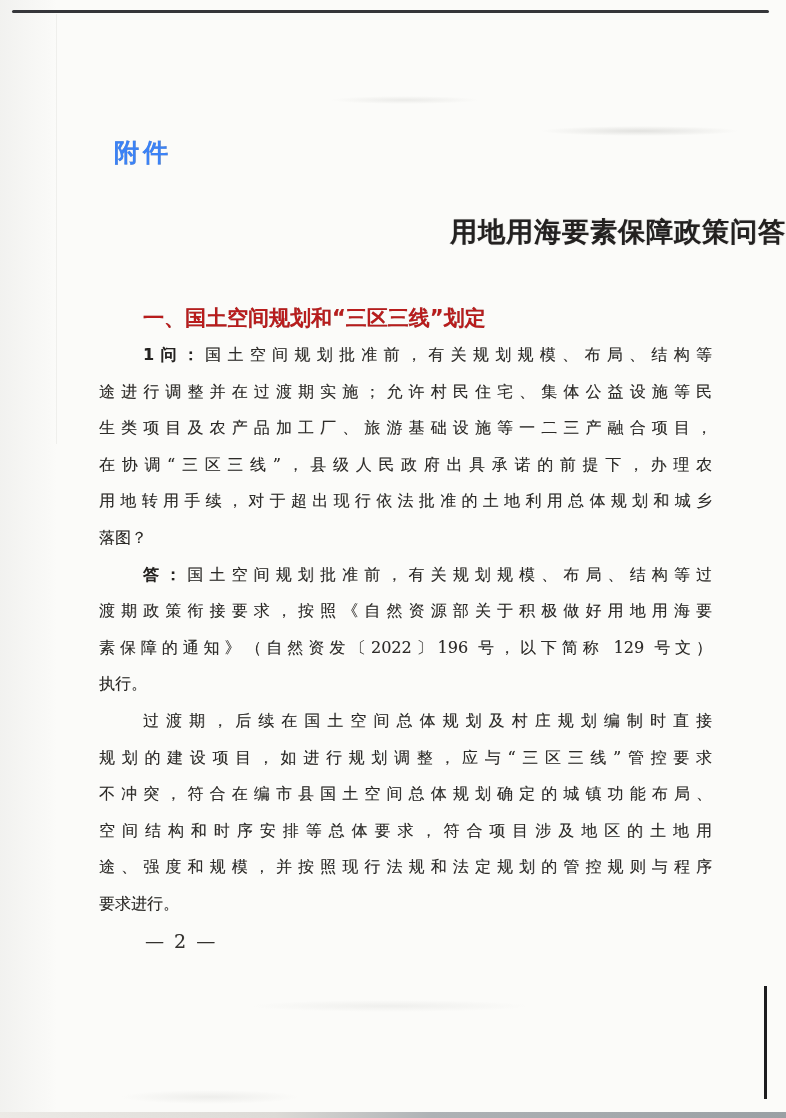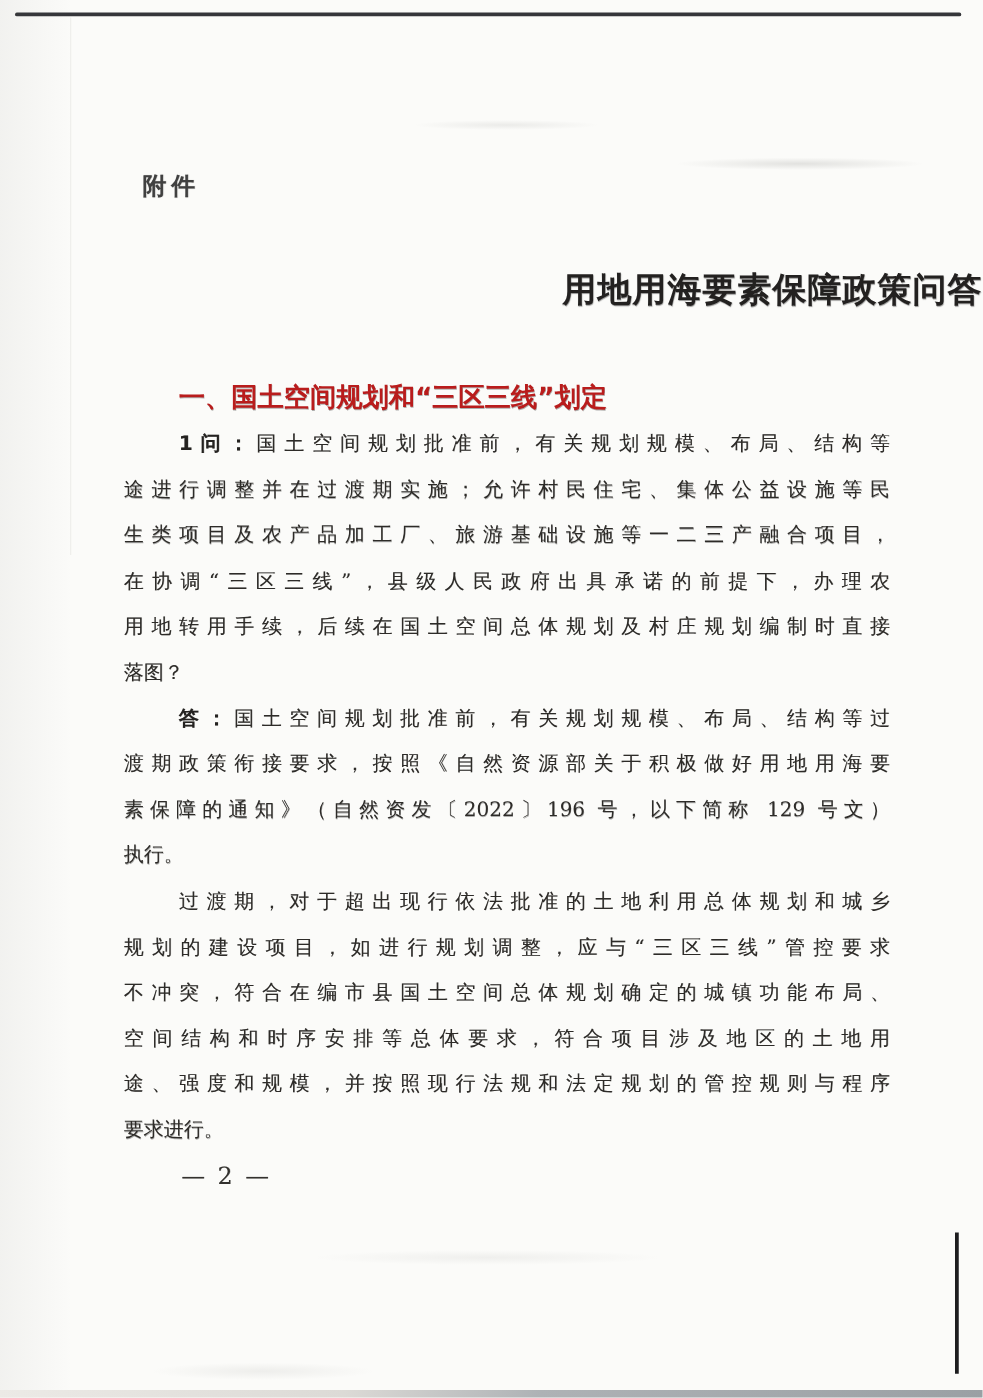--- a/index.html
+++ b/index.html
@@ -44,22 +44,22 @@
         background: radial-gradient(ellipse at center, rgba(170,170,166,0.20), transparent 70%); }
   .s3 { left: 250px; top: 1000px; width: 280px; height: 12px;
         background: radial-gradient(ellipse at center, rgba(185,185,182,0.18), transparent 70%); }
   .s4 { left: 120px; top: 1090px; width: 180px; height: 14px;
         background: radial-gradient(ellipse at center, rgba(190,190,186,0.22), transparent 70%); }
 
   
   .attachment {
     position: absolute; left: 114px; top: 136px;
     font-family: "DejaVu Sans", sans-serif;
-    font-weight: bold; font-size: 19px; letter-spacing: 4px;
-    color: #404040;
+    font-weight: bold; font-size: 25px; letter-spacing: 4px;
+    color: #3b82f6;
     text-shadow: 0.3px 0.3px 0.6px rgba(60,60,60,0.45);
   }
   .title {
     position: absolute; top: 214px; left: 0; width: 100%;
     margin: 0; text-align: right;
     font-family: "DejaVu Serif", serif;
     font-weight: bold; font-size: 27px; letter-spacing: 1px;
     color: #232120;
     text-shadow: 0.4px 0.4px 0.7px rgba(50,50,50,0.5);
   }
@@ -110,27 +110,27 @@
   <h1 class="title">用地用海要素保障政策问答</h1>
 
   <div class="content">
     <div class="heading">一、国土空间规划和“三区三线”划定</div>
 
     <div id="doc-body">
         <div class="line indent fill"><span class="prefix">1问：</span>国土空间规划批准前，有关规划规模、布局、结构等</div>
         <div class="line fill">途进行调整并在过渡期实施；允许村民住宅、集体公益设施等民</div>
         <div class="line fill">生类项目及农产品加工厂、旅游基础设施等一二三产融合项目，</div>
         <div class="line fill">在协调“三区三线”，县级人民政府出具承诺的前提下，办理农</div>
-        <div class="line fill">用地转用手续，后续在国土空间总体规划及村庄规划编制时直接</div>
+        <div class="line fill">用地转用手续，对于超出现行依法批准的土地利用总体规划和城乡</div>
         <div class="line">落图？</div>
         <div class="line indent fill"><span class="prefix">答：</span>国土空间规划批准前，有关规划规模、布局、结构等过</div>
         <div class="line fill">渡期政策衔接要求，按照《自然资源部关于积极做好用地用海要</div>
         <div class="line fill">素保障的通知》（自然资发〔2022〕196 号，以下简称 129 号文）</div>
         <div class="line">执行。</div>
-        <div class="line indent fill">过渡期，对于超出现行依法批准的土地利用总体规划和城乡</div>
+        <div class="line indent fill">过渡期，后续在国土空间总体规划及村庄规划编制时直接</div>
         <div class="line fill">规划的建设项目，如进行规划调整，应与“三区三线”管控要求</div>
         <div class="line fill">不冲突，符合在编市县国土空间总体规划确定的城镇功能布局、</div>
         <div class="line fill">空间结构和时序安排等总体要求，符合项目涉及地区的土地用</div>
         <div class="line fill">途、强度和规模，并按照现行法规和法定规划的管控规则与程序</div>
         <div class="line">要求进行。</div>
       </div>
 
     <div class="pageno">— 2 —</div>
   </div>
 

